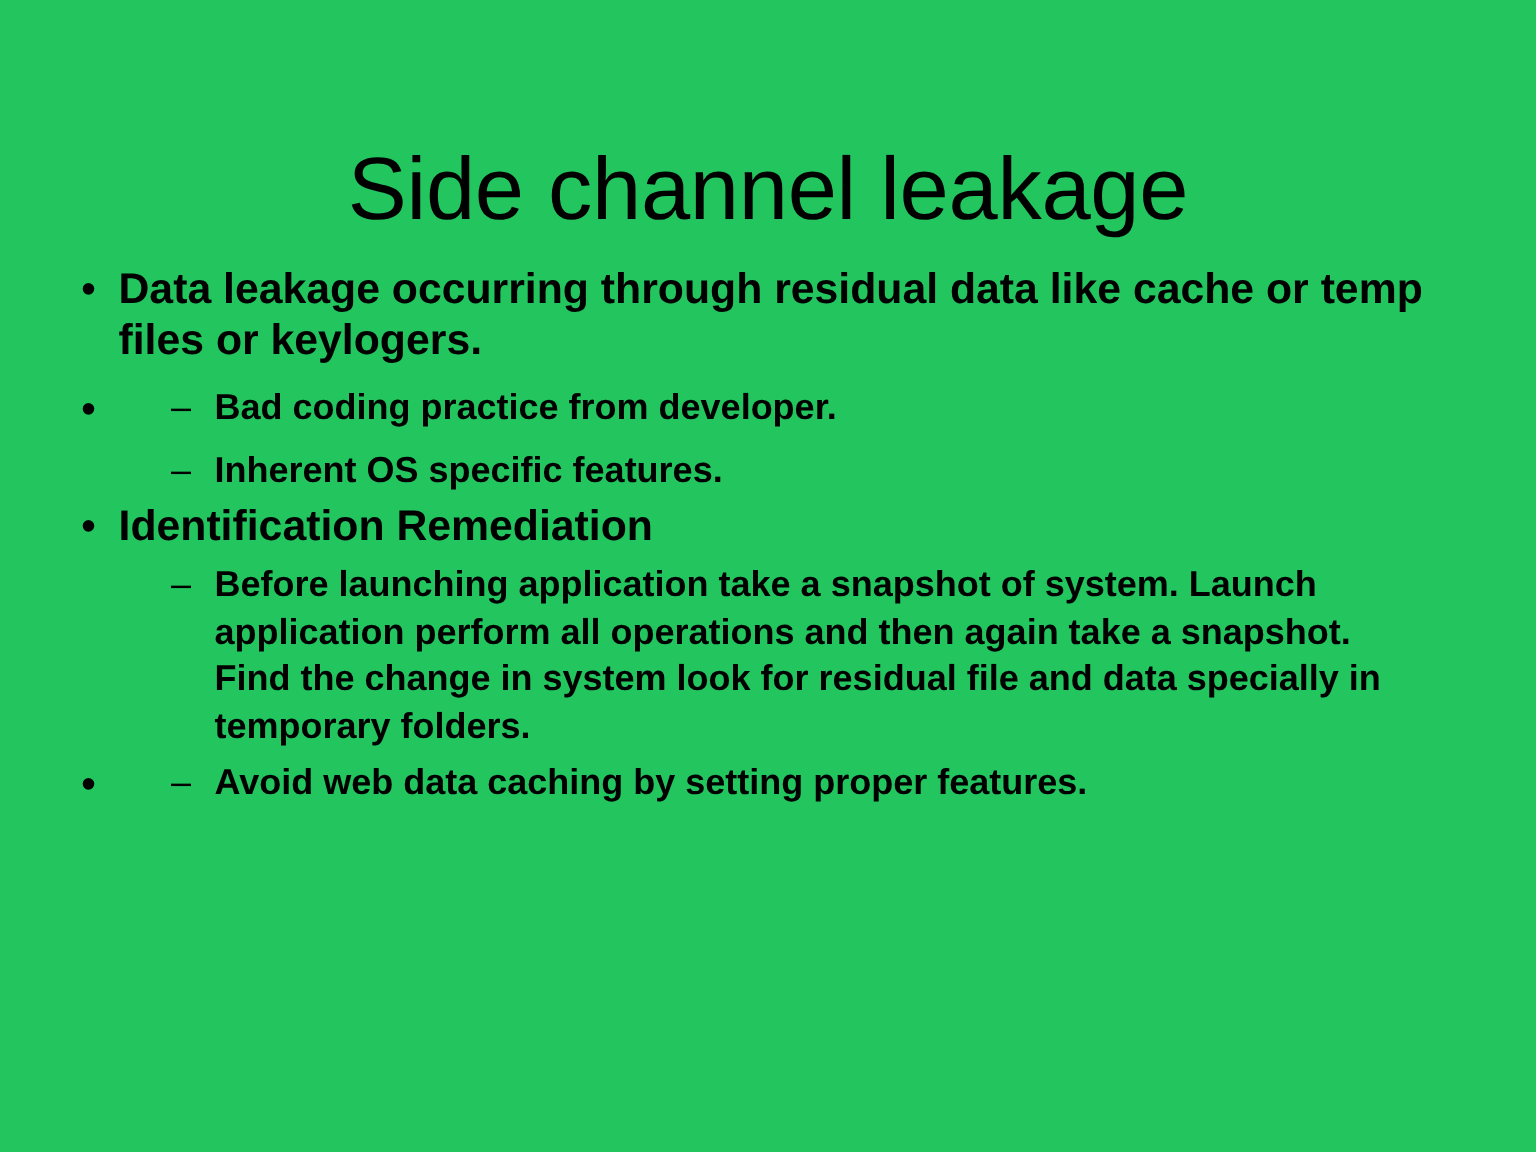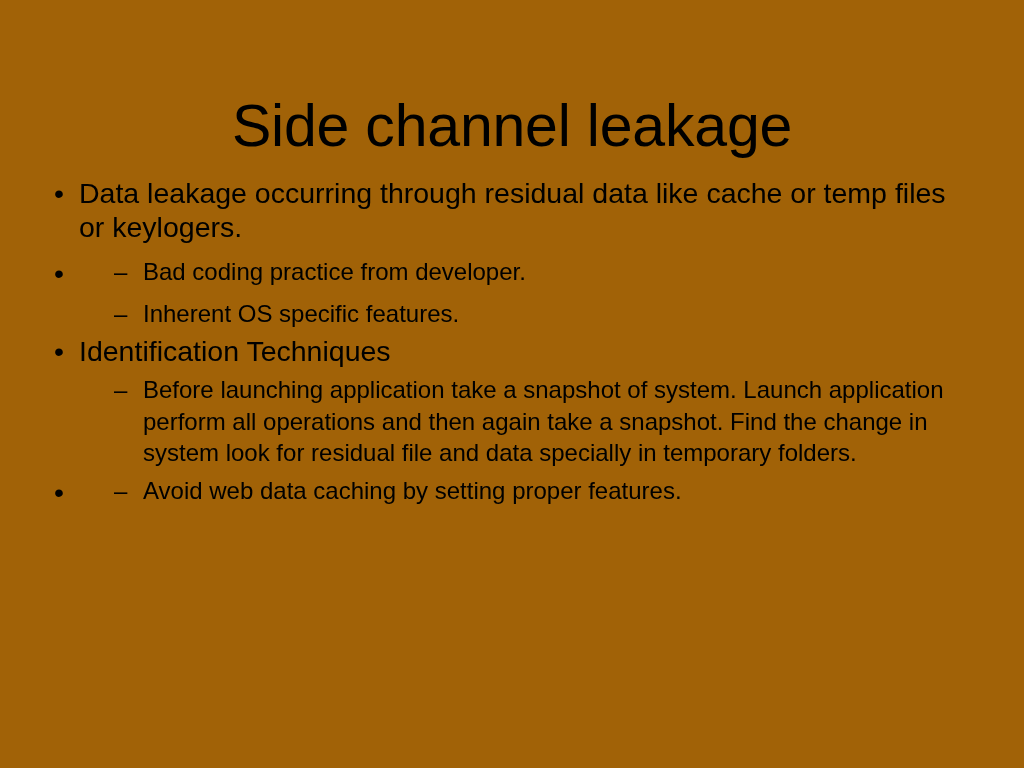--- a/index.html
+++ b/index.html
@@ -12,21 +12,21 @@
     background: #ffffff;
     font-family: "Liberation Sans", sans-serif;
     color: #000000;
     overflow: hidden;
   }
 
   .slide {
     position: relative;
     width: 1024px;
     height: 768px;
-    background: #a16207;
+    background: #22c55e;
   }
 
   
   .slide-title {
     position: absolute;
     left: 48px;
     top: 52px;
     width: 928px;
     text-align: center;
     font-size: 59px;
@@ -91,20 +91,21 @@
     font-size: 24px;
     line-height: 31.5px;
   }
 
   li.bullet-l2:last-child {
     margin-bottom: 0;
   }
 
   .l1-text, .l2-text {
     display: block;
+    font-weight: bold;
   }
 
   
   .group-gap {
     margin-top: 12px;
   }
 </style>
 </head>
 <body>
 
@@ -130,21 +131,21 @@
           </li>
           <li class="bullet-l2">
             <span class="marker-dash">–</span>
             <span class="l2-text">Inherent OS specific features.</span>
           </li>
         </ul>
       </li>
 
       <li class="bullet-l1">
         <span class="marker-dot">•</span>
-        <span class="l1-text">Identification Techniques</span>
+        <span class="l1-text">Identification Remediation</span>
 
         <ul class="level2">
           <li class="bullet-l2">
             <span class="marker-dash">–</span>
             <span class="l2-text">Before launching application take a snapshot of system. Launch application perform all operations and then again take a snapshot. Find the change in system look for residual file and data specially in temporary folders.</span>
           </li>
         </ul>
       </li>
 
       <li class="bullet-l1">

